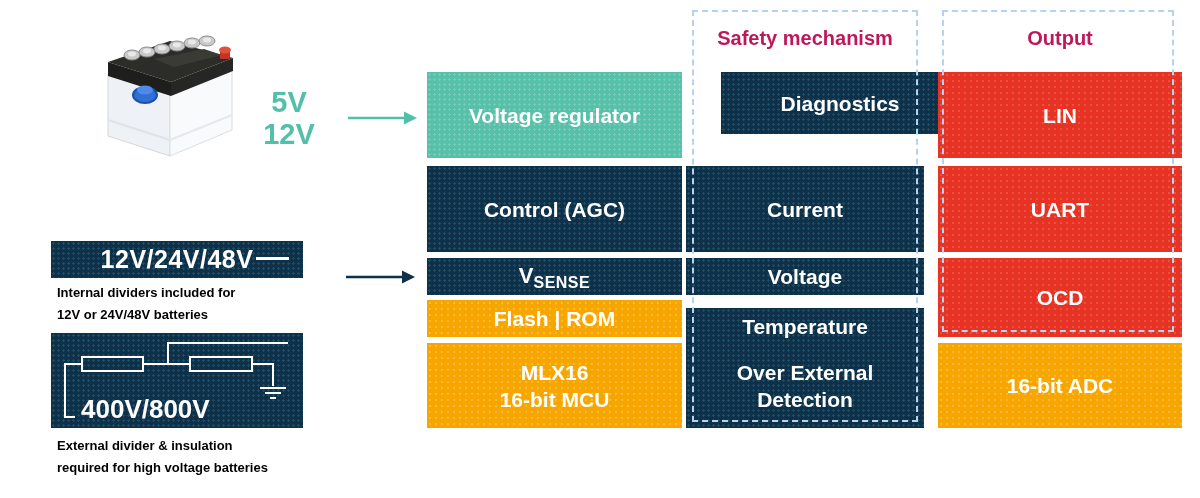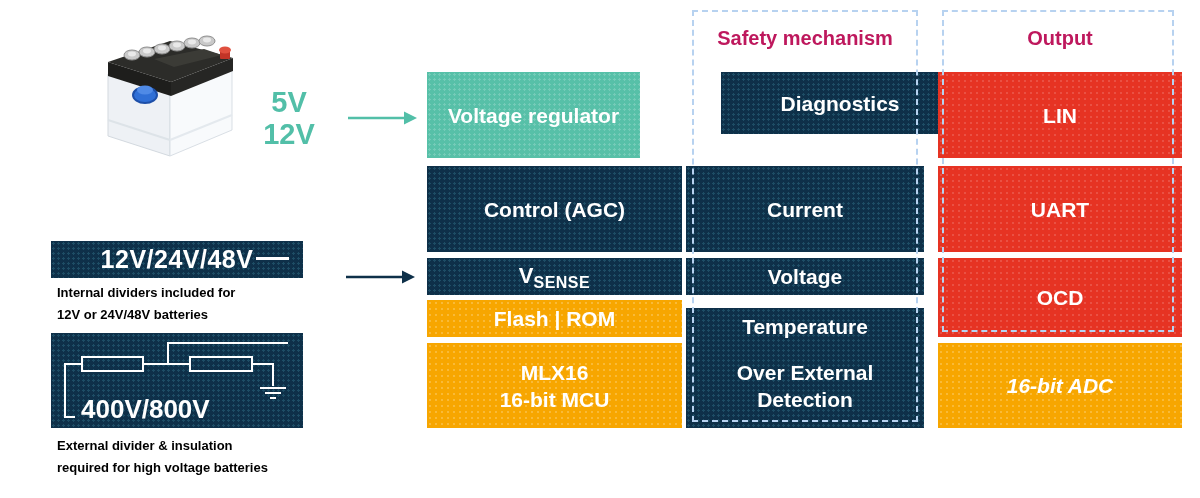--- a/index.html
+++ b/index.html
@@ -139,21 +139,21 @@
     <span class="circuit-label">400V/800V</span>
   </div>
   <div class="cap" style="left:57px; top:435px;">
     <div>External divider &amp; insulation</div>
     <div>required for high voltage batteries</div>
   </div>
 
   <div class="hdr" style="left:686px; width:238px;">Safety mechanism</div>
   <div class="hdr" style="left:938px; width:244px;">Output</div>
 
-  <div class="blk teal" style="left:427px; top:72px; width:213px; height:86px;text-align:right;">
+  <div class="blk teal" style="left:427px; top:72px; width:255px; height:86px;text-align:right;">
     <span>Voltage regulator</span>
   </div>
   <div class="blk navy" style="left:427px; top:166px; width:255px; height:86px;">
     <span>Control (AGC)</span>
   </div>
   <div class="blk navy" style="left:427px; top:258px; width:255px; height:37px;">
     <span>
       <span class="vs-main">V</span><span class="vs-sub">SENSE</span>
     </span>
   </div>
@@ -184,20 +184,20 @@
 
   <div class="blk red" style="left:938px; top:72px; width:244px; height:86px;">
     <span>LIN</span>
   </div>
   <div class="blk red" style="left:938px; top:166px; width:244px; height:86px;">
     <span>UART</span>
   </div>
   <div class="blk red" style="left:938px; top:258px; width:244px; height:79px;">
     <span>OCD</span>
   </div>
-  <div class="blk orange" style="left:938px; top:343px; width:244px; height:85px;font-style:italic;">
+  <div class="blk orange" style="left:938px; top:343px; width:244px; height:85px;">
     <span>16-bit ADC</span>
   </div>
 
   <div class="dash" style="left:692px; top:10px; width:226px; height:412px;"></div>
   <div class="dash" style="left:942px; top:10px; width:232px; height:322px;"></div>
 
 </div>
 
 </body></html>

